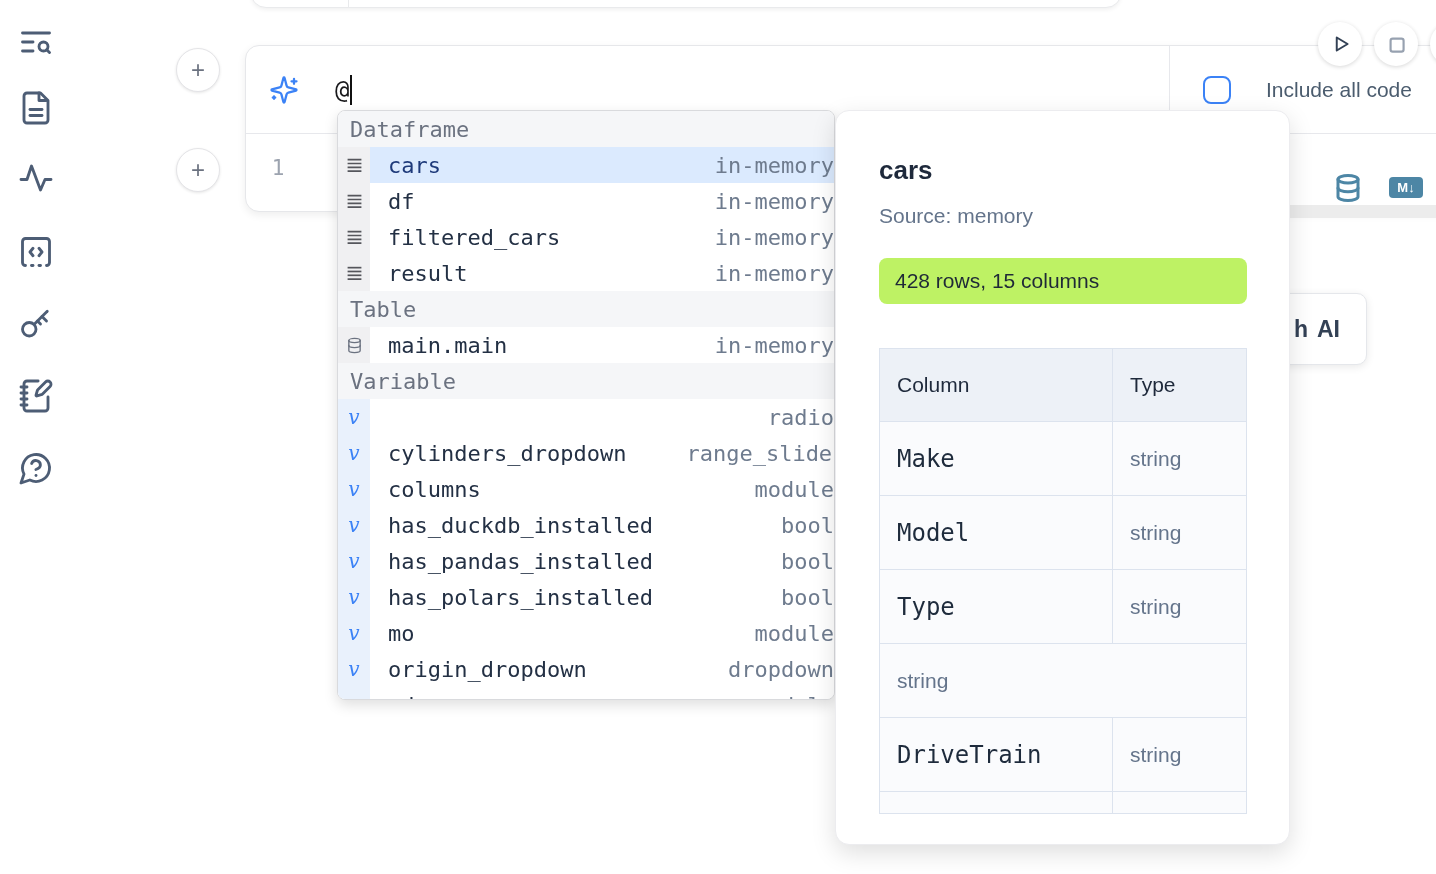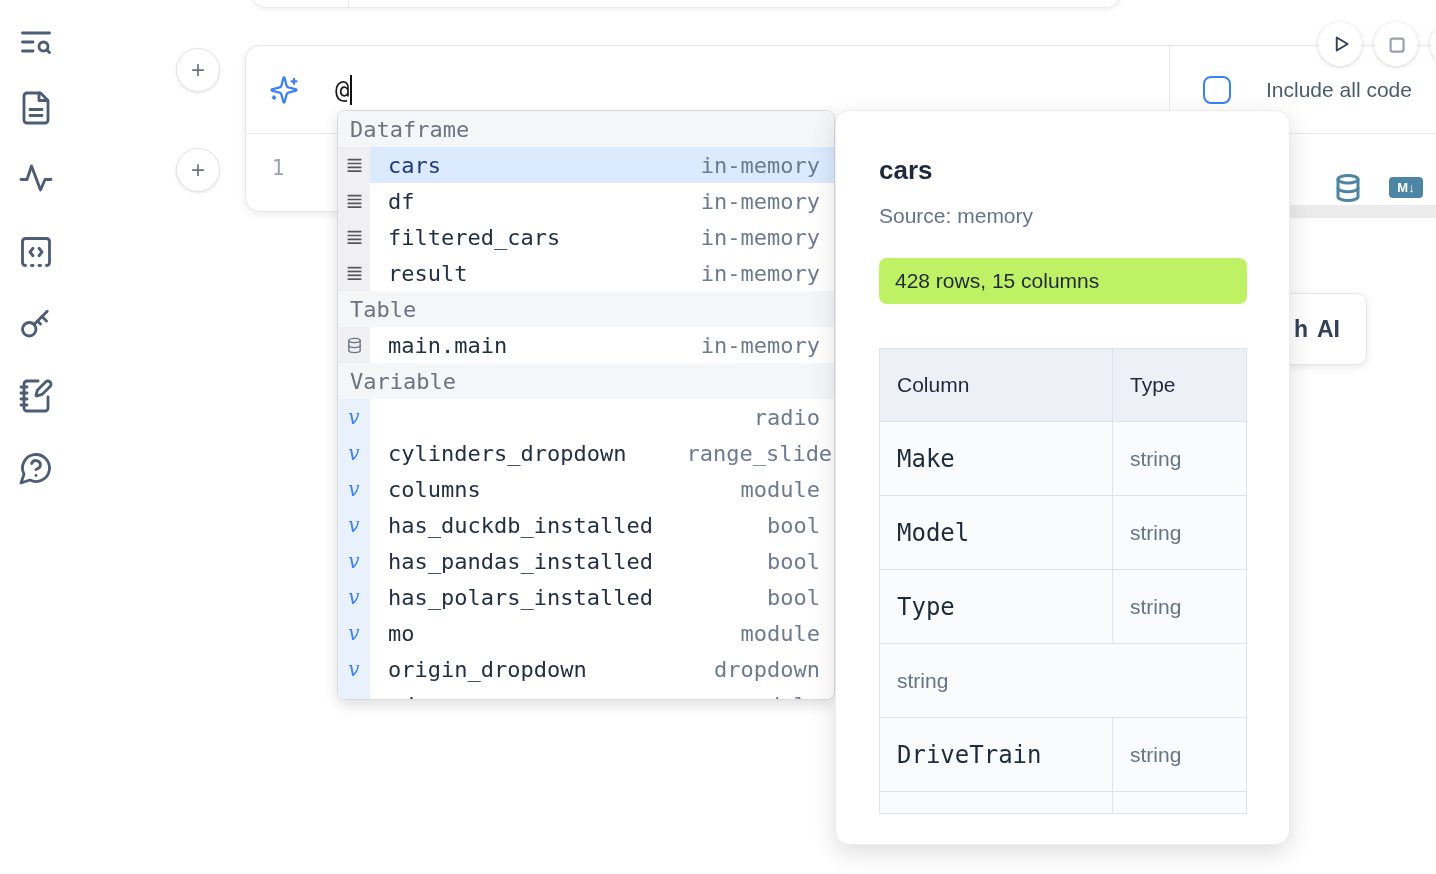--- a/index.html
+++ b/index.html
@@ -71,21 +71,21 @@
                background:#f5f6f8; color:#6b7280; }
   .ac-item { height:36px; display:flex; align-items:center; cursor:pointer; background:#fff; }
   .ac-item.selected { background:#dbeafe; }
   .ac-gutter { width:32px; align-self:stretch; flex-shrink:0; background:#f0f0f2;
                display:flex; align-items:center; justify-content:center; }
   .kind-variable .ac-gutter { background:#e9f1fc; }
   .ac-gutter svg { display:block; }
   .v-glyph { font-family:"DejaVu Serif", serif; font-style:italic; font-size:20px; color:#3b82f6; }
   .ac-name { margin-left:18px; color:#233044; white-space:nowrap; flex-shrink:0; }
   .ac-item.selected .ac-name { color:#1e3a7a; }
-  .ac-type { margin-left:auto; padding-left:60px; padding-right:14px; color:#6e7b8e;
+  .ac-type { margin-left:auto; padding-left:60px; color:#6e7b8e;
              white-space:nowrap; flex-shrink:0; }
 
   
   .ai-button { position:absolute; left:1253px; top:293px; width:114px; height:72px;
                background:#fff; border:1px solid #e5e7eb; border-radius:10px;
                box-shadow:0 2px 8px rgba(0,0,0,.09); z-index:15; cursor:pointer;
                display:flex; align-items:center; justify-content:flex-end;
                padding-right:26px; gap:9px; font-size:23px; font-weight:bold; color:#334155; }
 
   

